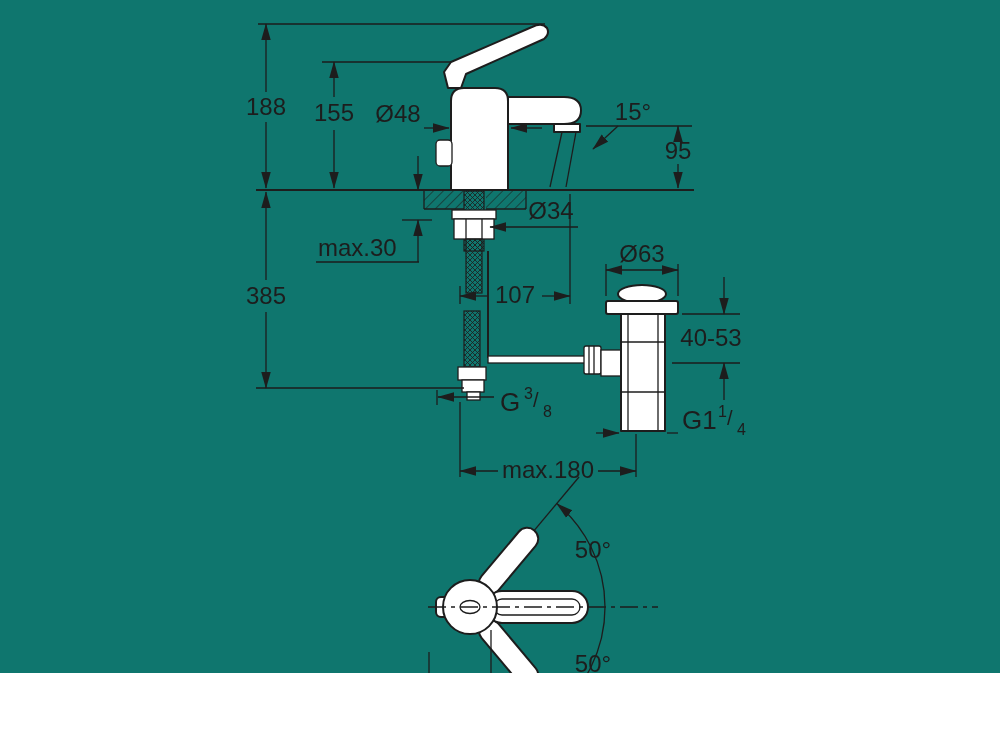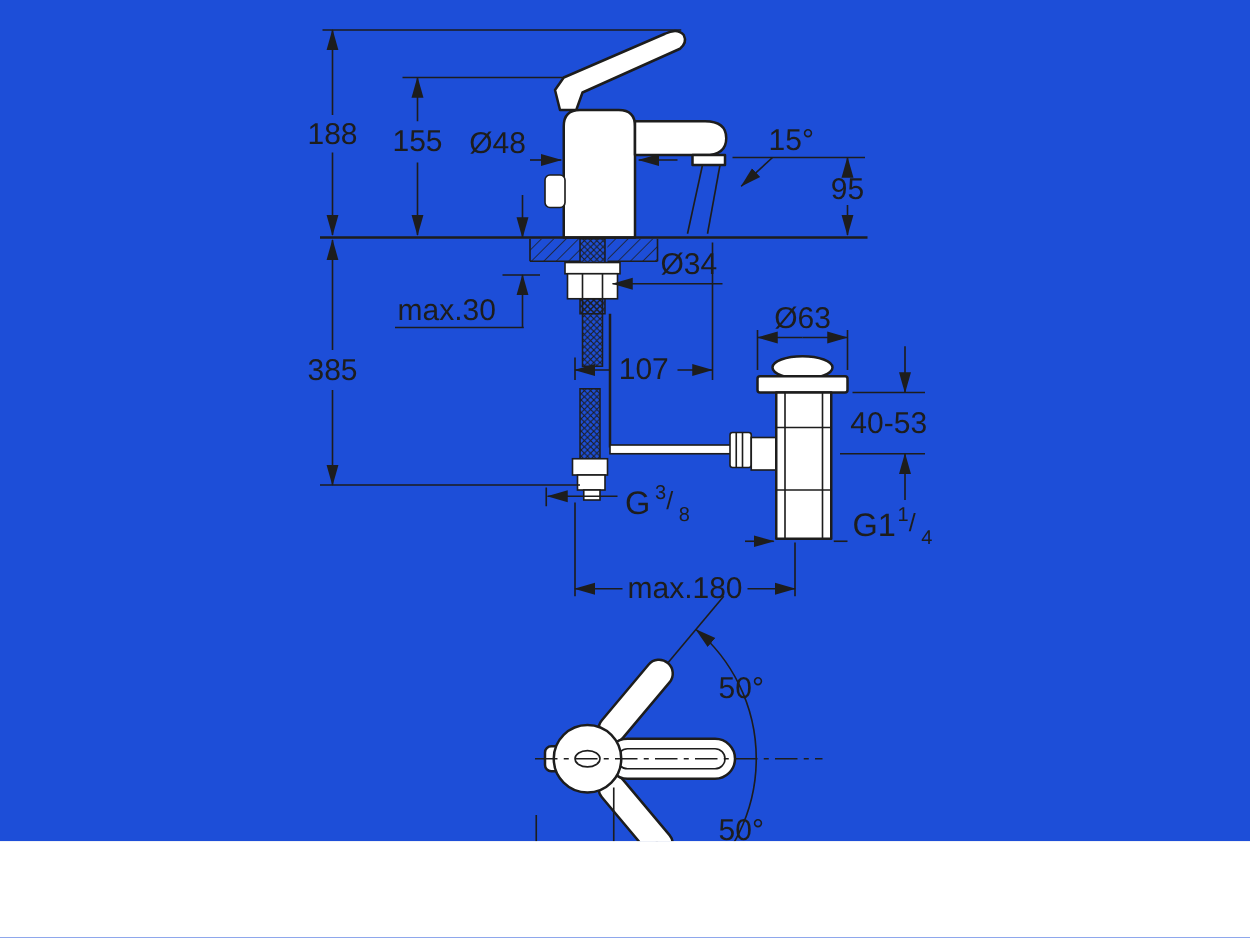--- a/index.html
+++ b/index.html
@@ -1,16 +1,16 @@
 <!DOCTYPE html>
 <html><head>
 <meta charset="utf-8">
 <style>
   html,body{margin:0;padding:0;background:#ffffff}
-  .canvas{position:relative;width:1000px;height:673px;background:#1d4ed8;overflow:hidden;outline:1px solid #e4e4e4}
+  .canvas{position:relative;width:1000px;height:673px;background:#0f766e;overflow:hidden;outline:1px solid #e4e4e4}
   svg{display:block}
   .o{stroke:#1d1d1d;stroke-width:2;fill:none;stroke-linejoin:round}
   .ow{stroke:#1d1d1d;stroke-width:2;fill:#ffffff;stroke-linejoin:round}
   .t{stroke:#1d1d1d;stroke-width:1.3;fill:none}
   .tw{stroke:#1d1d1d;stroke-width:1.3;fill:#ffffff}
   .dash{stroke-dasharray:18 5 4 5}
   .hatchf{fill:url(#hatch);stroke:none}
   .knurlf{fill:url(#knurl);stroke:#1d1d1d;stroke-width:1.2}
   text{font-family:"Liberation Sans","DejaVu Sans",sans-serif;fill:#1d1d1d;stroke:none}
   .dim{font-size:24px}

